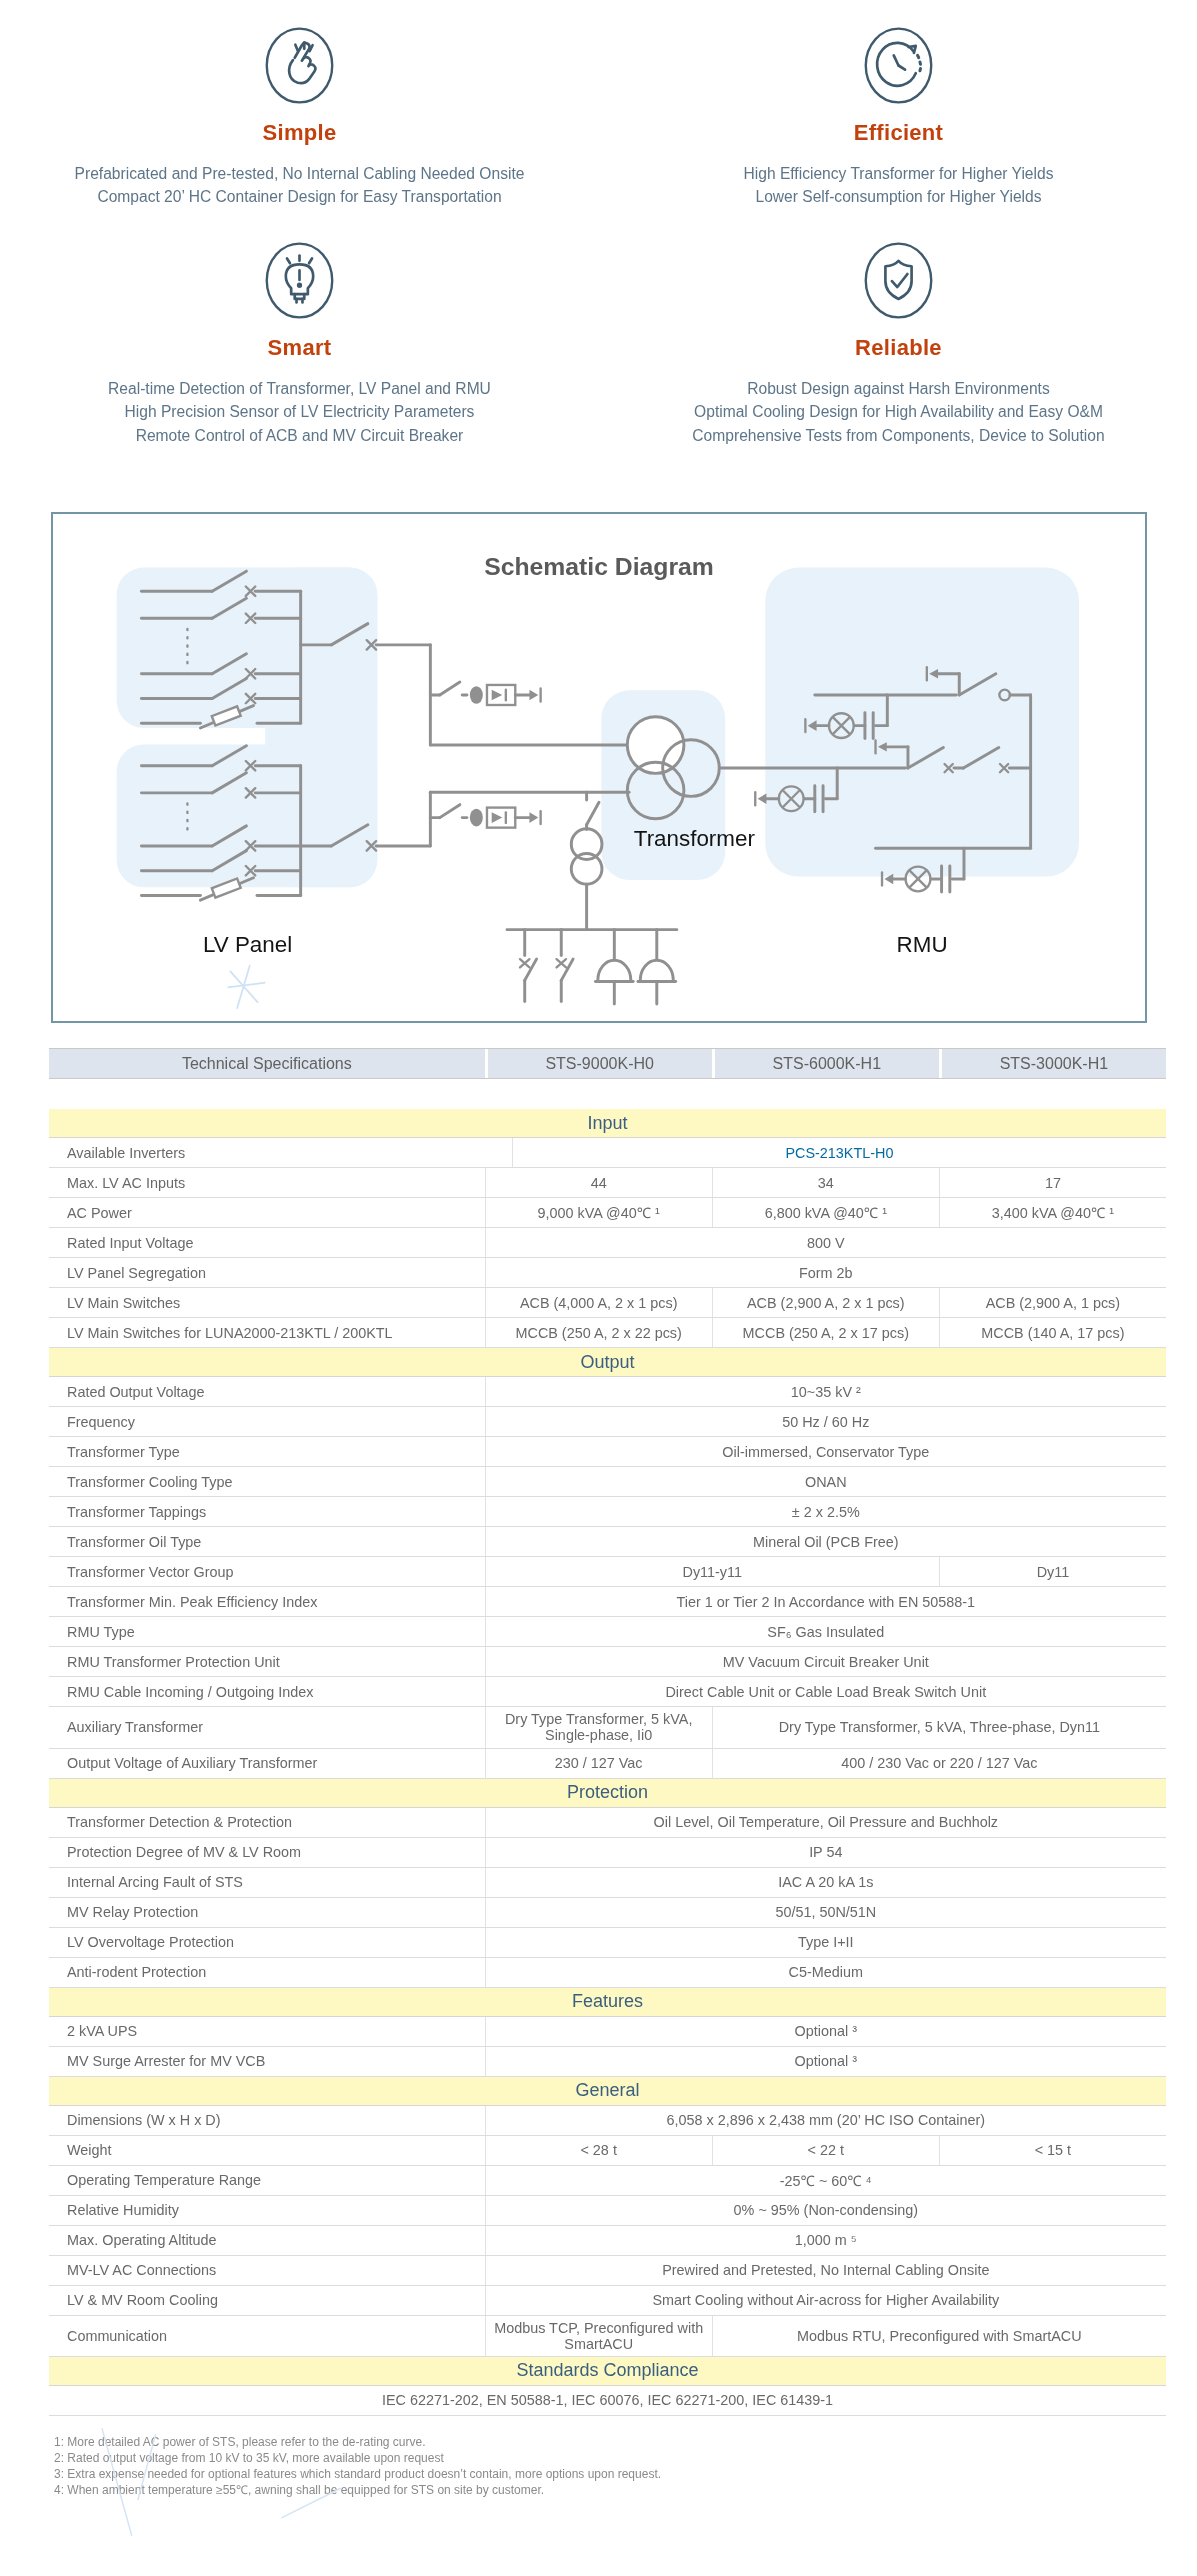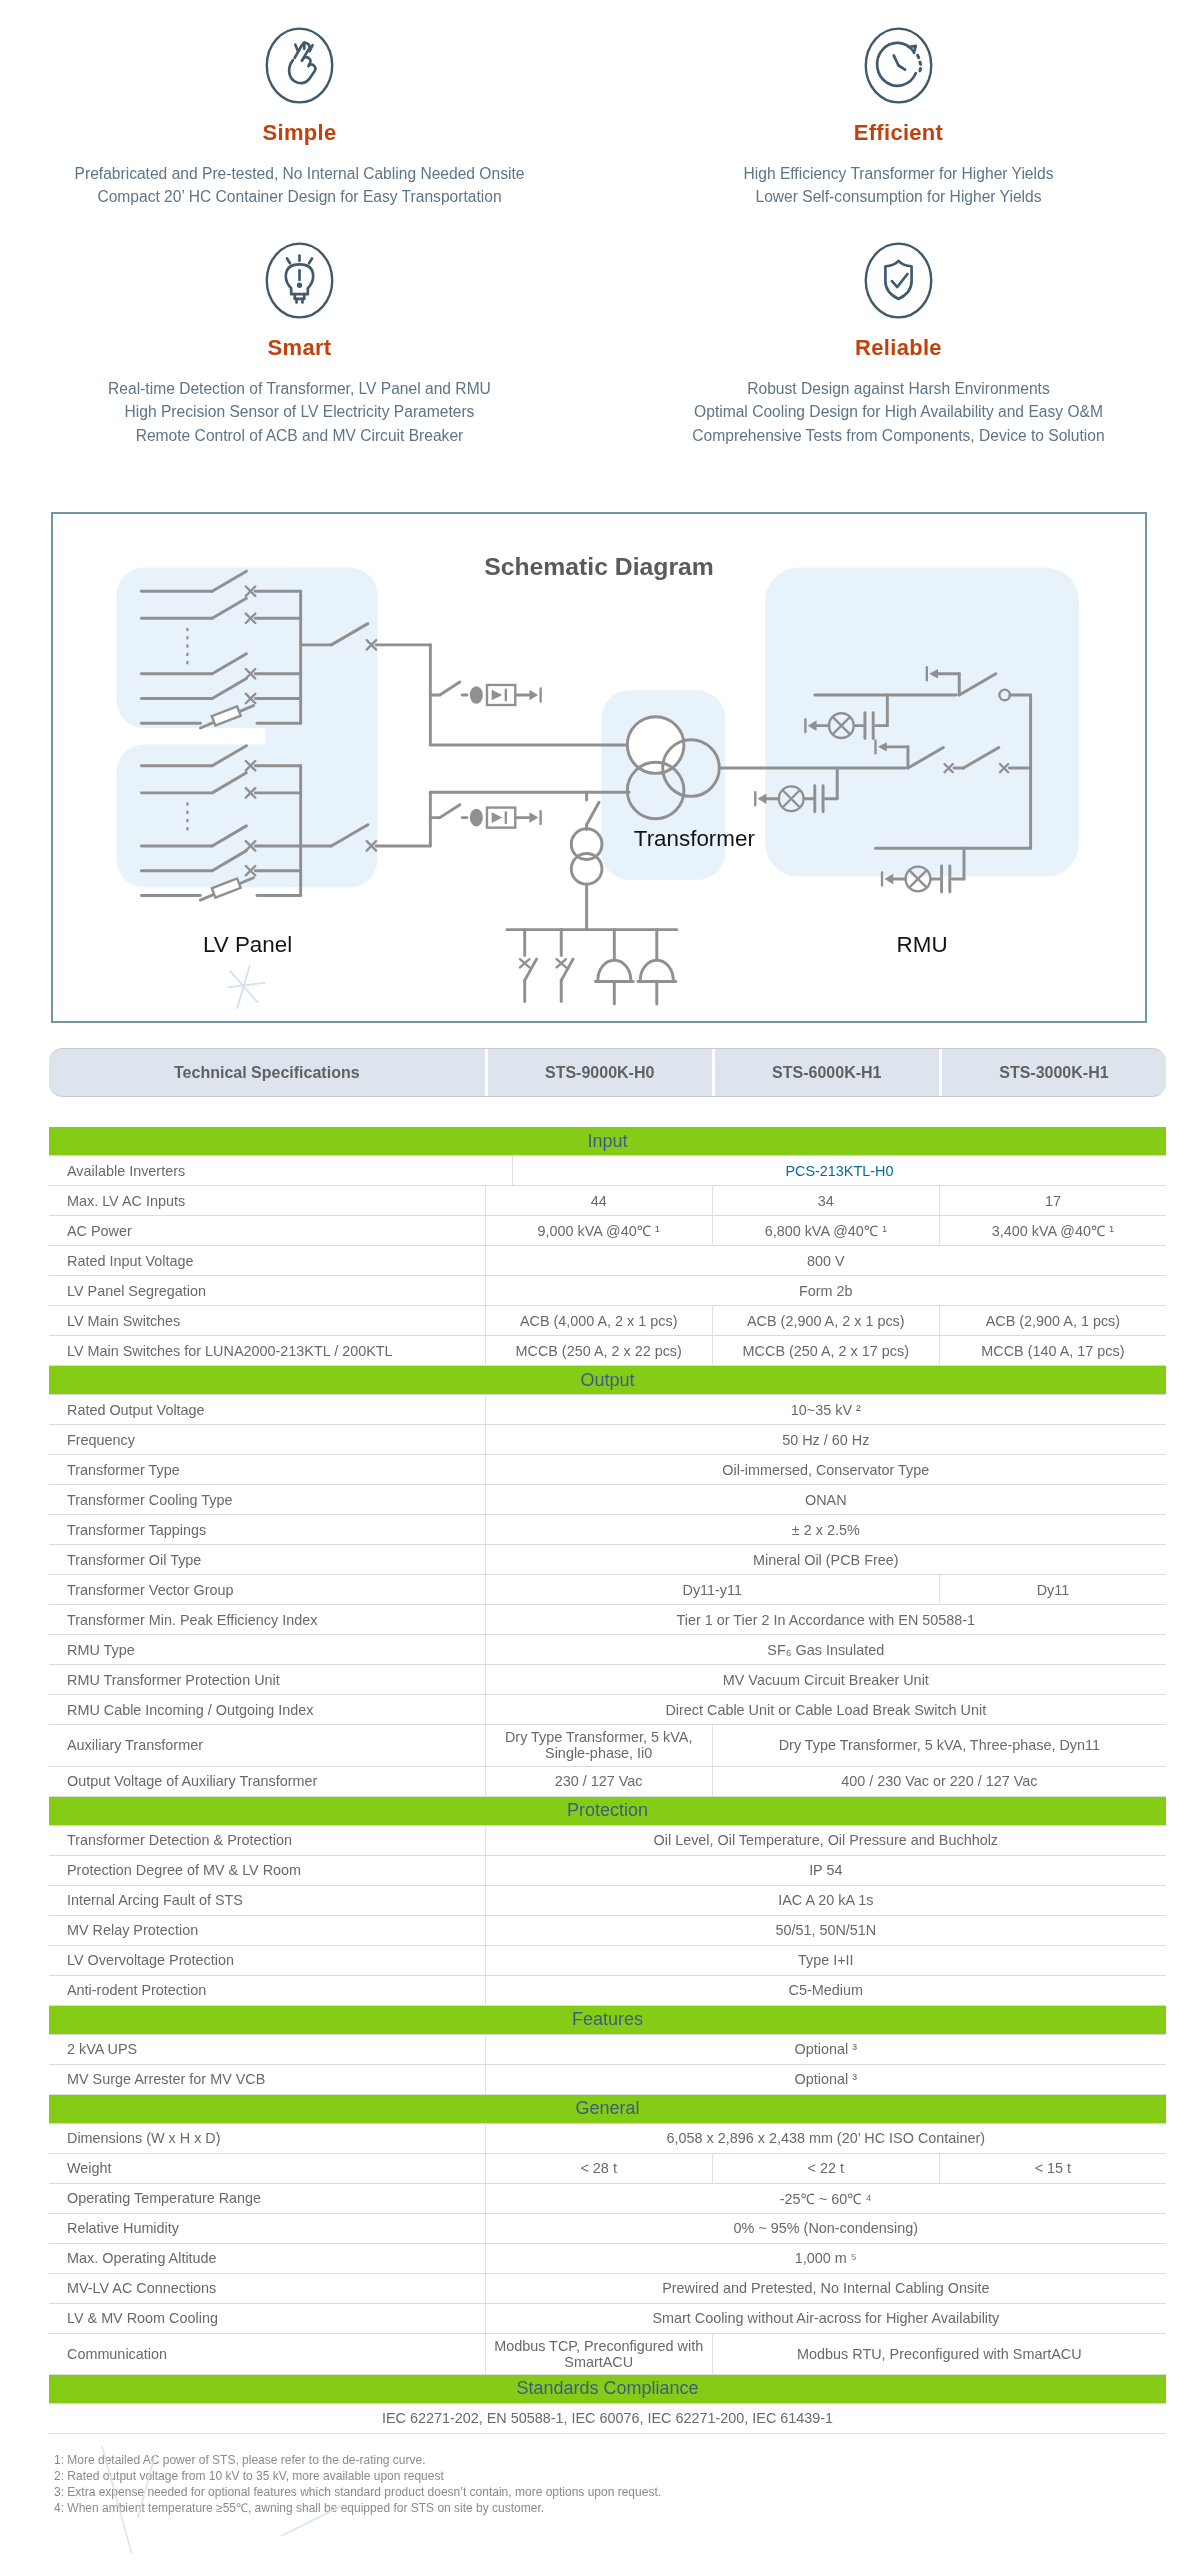--- a/index.html
+++ b/index.html
@@ -22,26 +22,26 @@
   .diagram-wrap svg { width: 100%; height: 100%; display: block; }
   .dg-line { stroke: #909090; stroke-width: 5; fill: none; stroke-linecap: round; }
   .dg-thin { stroke: #909090; stroke-width: 4; fill: none; stroke-linecap: round; }
   .dg-fill { fill: #909090; stroke: none; }
   .dg-blue { fill: #e8f2fb; stroke: none; }
   .dg-title { font-size: 42px; font-weight: bold; fill: #5a5a5a; }
   .dg-label { font-size: 38px; fill: #141414; }
   .dg-deco { stroke: #cfe2f4; stroke-width: 3; fill: none; }
   
   .spec-table { margin: 25px 0 0 49px; width: 1117px; color: #696969; }
-  .hdr-row { display: flex; height: 49px; border-top: 1.2px solid #c9c9c9; border-bottom: 1.2px solid #c9c9c9; background: #dde4ee; font-weight: bold; font-size: 16px; color: #616161; border-radius: 14px; }
+  .hdr-row { display: flex; height: 31px; border-top: 1.2px solid #c9c9c9; border-bottom: 1.2px solid #c9c9c9; background: #dde4ee; font-weight: normal; font-size: 16px; color: #616161; }
   .hdr-cell { display: flex; align-items: center; justify-content: center; }
   .hdr-param { width: 39%; }
   .hdr-model { width: 20.333%; border-left: 3px solid #ffffff; }
   .tbl-gap { height: 30px; }
-  .sec-title { height: 29px; background: #84cc16; color: #3a5f80; font-size: 18px; display: flex; align-items: center; justify-content: center; border-bottom: 1.2px solid #d5d5d5; }
+  .sec-title { height: 29px; background: #fef9c3; color: #3a5f80; font-size: 18px; display: flex; align-items: center; justify-content: center; border-bottom: 1.2px solid #d5d5d5; }
   .spec-row { display: flex; align-items: stretch; border-bottom: 1.2px solid #dcdcdc; min-height: 30px; font-size: 14.4px; }
   .cell { display: flex; align-items: center; justify-content: center; text-align: center; padding: 4.2px 7.2px; }
   .cell-label { width: 39%; justify-content: flex-start; text-align: left; padding-left: 18px; }
   .cell-val { border-left: 1.2px solid #e2e2e2; }
   .span1 { width: 20.333%; }
   .span2 { width: 40.666%; }
   .span3 { width: 61%; }
   .spanfull { width: 100%; }
   .accent { color: #0369a1; margin-left: 44px; }
   

